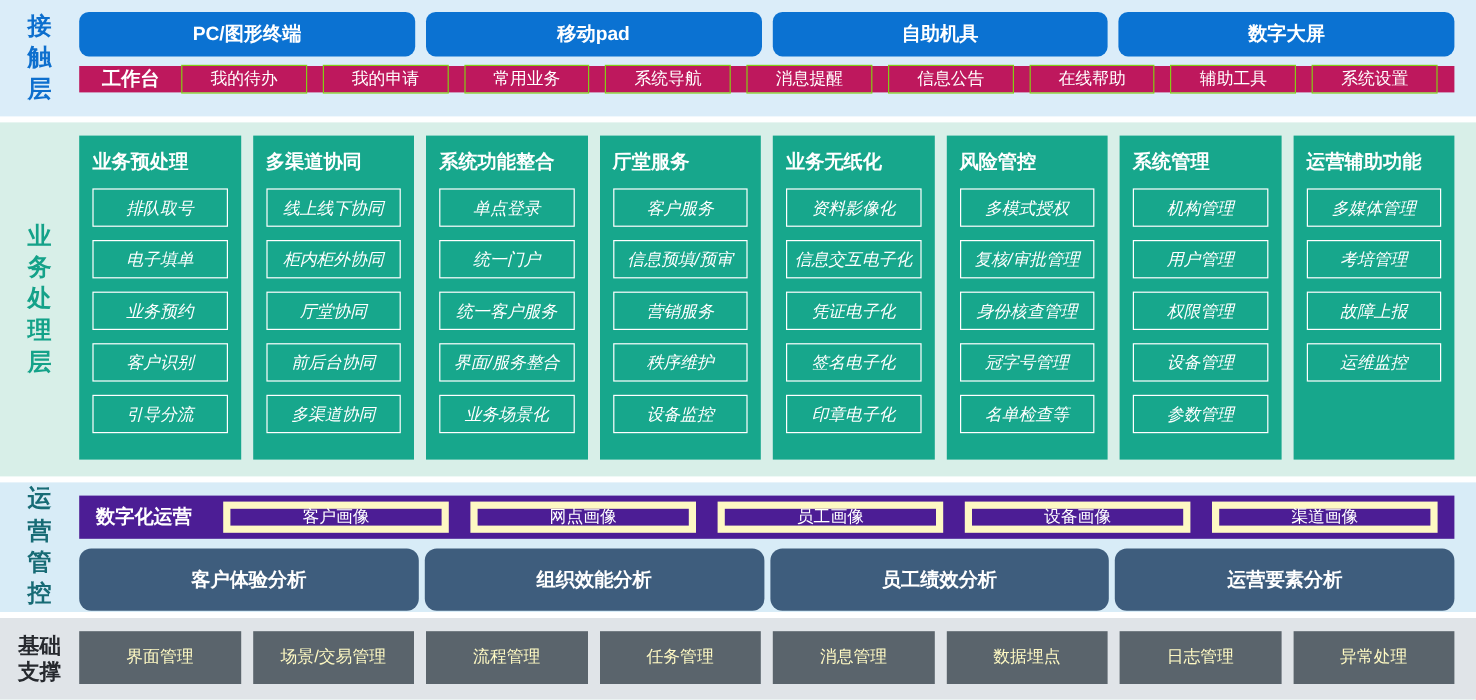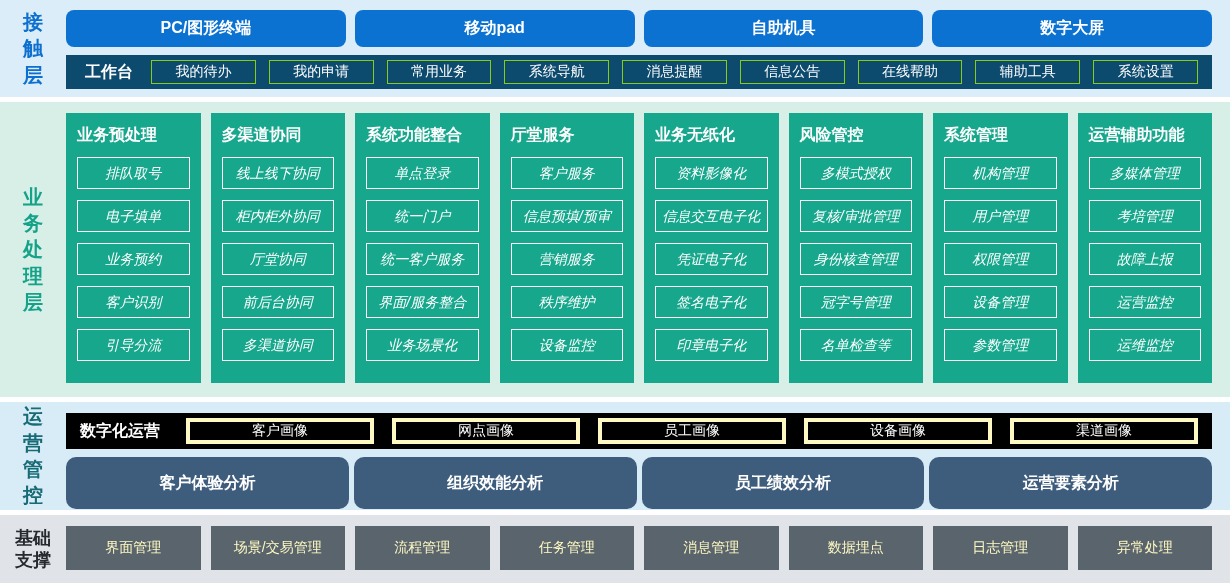--- a/index.html
+++ b/index.html
@@ -18,39 +18,39 @@
   .lbl-business   { color:#14a289; font-size:20px; }
   .lbl-operations { color:#176b75; font-size:20px; }
   .lbl-foundation { color:#26292e; font-size:18px; line-height:1.25; }
 
   .content { flex:1; padding-right:18px; min-width:0; }
 
   
   .terminal-row { display:flex; gap:9px; margin-top:10px; height:37px; }
   .terminal { flex:1; background:#0b72d2; border-radius:8px; color:#fff; font-weight:bold;
               font-size:16px; display:flex; align-items:center; justify-content:center; cursor:pointer; }
-  .workbench-bar { margin-top:8px; height:34px; background:#0c4a6e; display:flex; align-items:center;
+  .workbench-bar { margin-top:8px; height:22px; background:#be185d; display:flex; align-items:center;
                    padding:0 14px; gap:13px; }
   .workbench-label { color:#fff; font-weight:bold; font-size:16px; flex:0 0 58px; text-align:center; }
   .wb-btn { flex:1; height:24px; border:1px solid #84cc16; color:#fff; font-size:14px;
             display:flex; align-items:center; justify-content:center; cursor:pointer; }
 
   
   .columns { display:flex; gap:10px; margin-top:11px; height:270px; }
   .col { flex:1; background:#17a78c; padding:0 11px 0; min-width:0; }
   .col-title { color:#fff; font-weight:bold; font-size:16px; text-align:left; margin:12px 0 5px; }
   .col-box { height:32px; border:1px solid #ffffff; color:#fff; font-size:14px; display:flex;
              align-items:center; justify-content:center; margin-top:11px; text-align:center;
              line-height:1.05; cursor:pointer; padding:0 2px;font-style:italic; }
 
   
-  .digital-bar { margin-top:11px; height:36px; background:#000000; display:flex; align-items:center;
+  .digital-bar { margin-top:11px; height:36px; background:#4c1d95; display:flex; align-items:center;
                  padding:0 14px; gap:18px; }
   .digital-label { color:#fff; font-weight:bold; font-size:16px; flex:0 0 88px; }
-  .do-btn { flex:1; height:26px; border:4px solid #fef9c3; color:#fff; font-size:14px;
+  .do-btn { flex:1; height:26px; border:6px solid #fef9c3; color:#fff; font-size:14px;
             display:flex; align-items:center; justify-content:center; cursor:pointer; }
   .analysis-row { display:flex; gap:5px; margin-top:8px; height:52px; }
   .analysis-box { flex:1; background:#3e5d7d; border-radius:10px; color:#fff; font-weight:bold;
                   font-size:16px; display:flex; align-items:center; justify-content:center; cursor:pointer; }
 
   
   .foundation-row { display:flex; gap:10px; margin-top:11px; height:44px; }
   .f-box { flex:1; background:#5a646c; color:#fef9c3; font-size:14px; display:flex;
            align-items:center; justify-content:center; cursor:pointer;text-align:right; }
 </style>
@@ -153,21 +153,20 @@
         <div class="col-box">权限管理</div>
         <div class="col-box">设备管理</div>
         <div class="col-box">参数管理</div>
       </div>
 
       <div class="col">
         <div class="col-title">运营辅助功能</div>
         <div class="col-box">多媒体管理</div>
         <div class="col-box">考培管理</div>
         <div class="col-box">故障上报</div>
-        <div class="col-box">运营监控</div>
         <div class="col-box">运维监控</div>
       </div>
 
     </div>
   </div>
 </div>
 
 <div class="band band3">
   <div class="layer-label lbl-operations">运
 营

